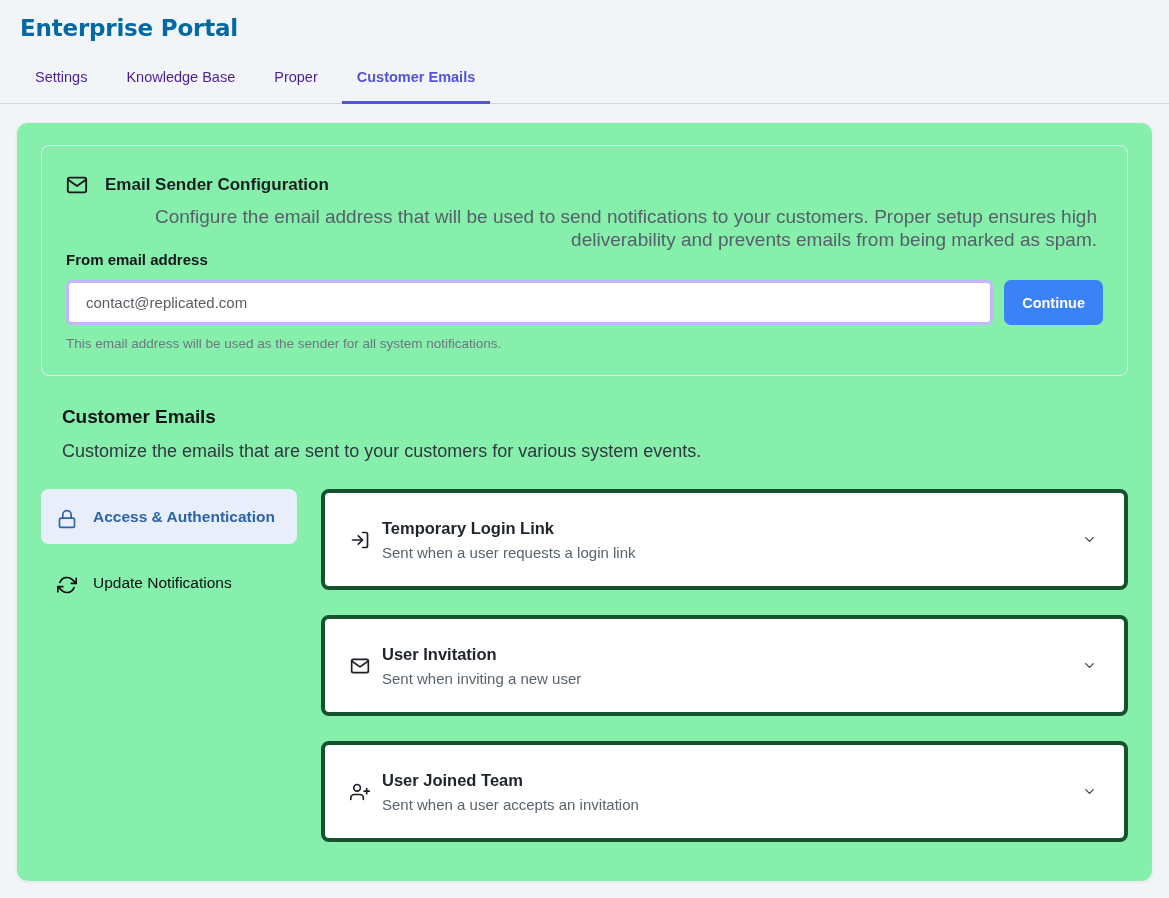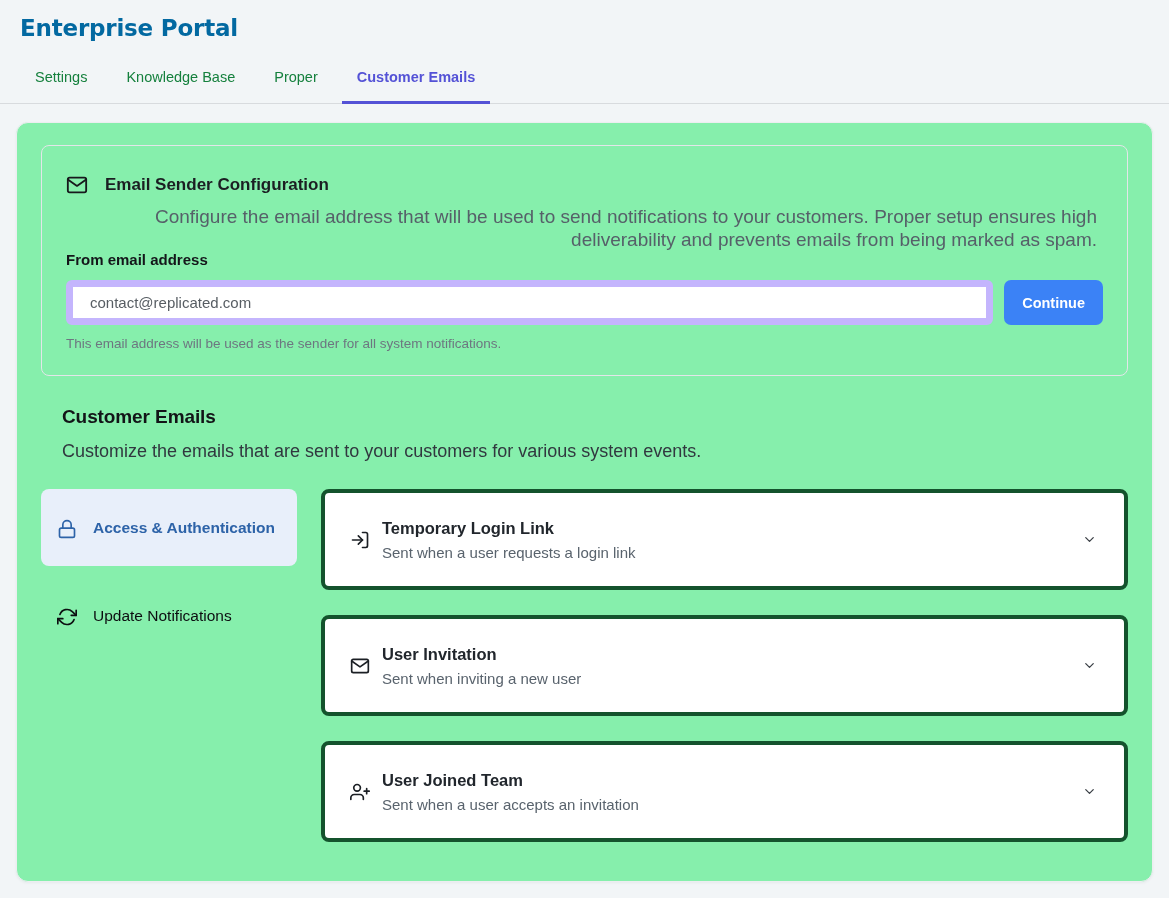--- a/index.html
+++ b/index.html
@@ -26,21 +26,21 @@
     display: flex;
     gap: 9px;
     margin: 18px 0 0;
     padding: 0 0 0 20px;
     border-bottom: 1px solid #d8dbde;
   }
   .tab {
     position: relative;
     padding: 10px 15px 18px;
     font-size: 14.5px;
-    color: #15803d;
+    color: #4c1d95;
     cursor: pointer;
     white-space: nowrap;
   }
   .tab.active { color: #5452d6; font-weight: 700; }
   .tab.active::after {
     content: "";
     position: absolute;
     left: 0; right: 0; bottom: -1px;
     height: 3px;
     background: #5452d6;
@@ -86,21 +86,21 @@
   }
   .input-row {
     display: flex;
     align-items: center;
     gap: 11px;
     margin-top: 12px;
   }
   .email-input {
     flex: 1;
     height: 45px;
-    border: 7px solid #c4b5fd;
+    border: 3px solid #c4b5fd;
     border-radius: 6px;
     padding: 0 17px;
     font-family: "Liberation Sans", sans-serif;
     font-size: 15px;
     color: #575d63;
     background: #fff;
     outline: none;
   }
   .continue-btn {
     height: 45px;
@@ -136,23 +136,23 @@
   .emails-layout {
     display: flex;
     gap: 24px;
     align-items: flex-start;
   }
 
   
   .category-list { width: 256px; flex: none; }
   .category-item {
     display: flex;
-    align-items: center;
+    align-items: flex-end;
     gap: 16px;
-    padding: 26px 16px;
+    padding: 15px 16px;
     border-radius: 8px;
     font-size: 15.5px;
     line-height: 25px;
     color: #0c0e10;
     font-weight: 500;
     cursor: pointer;
   }
   .category-item .icon { flex: none; display: flex; padding-top: 3px; }
   .category-item.active {
     background: #e8effa;

